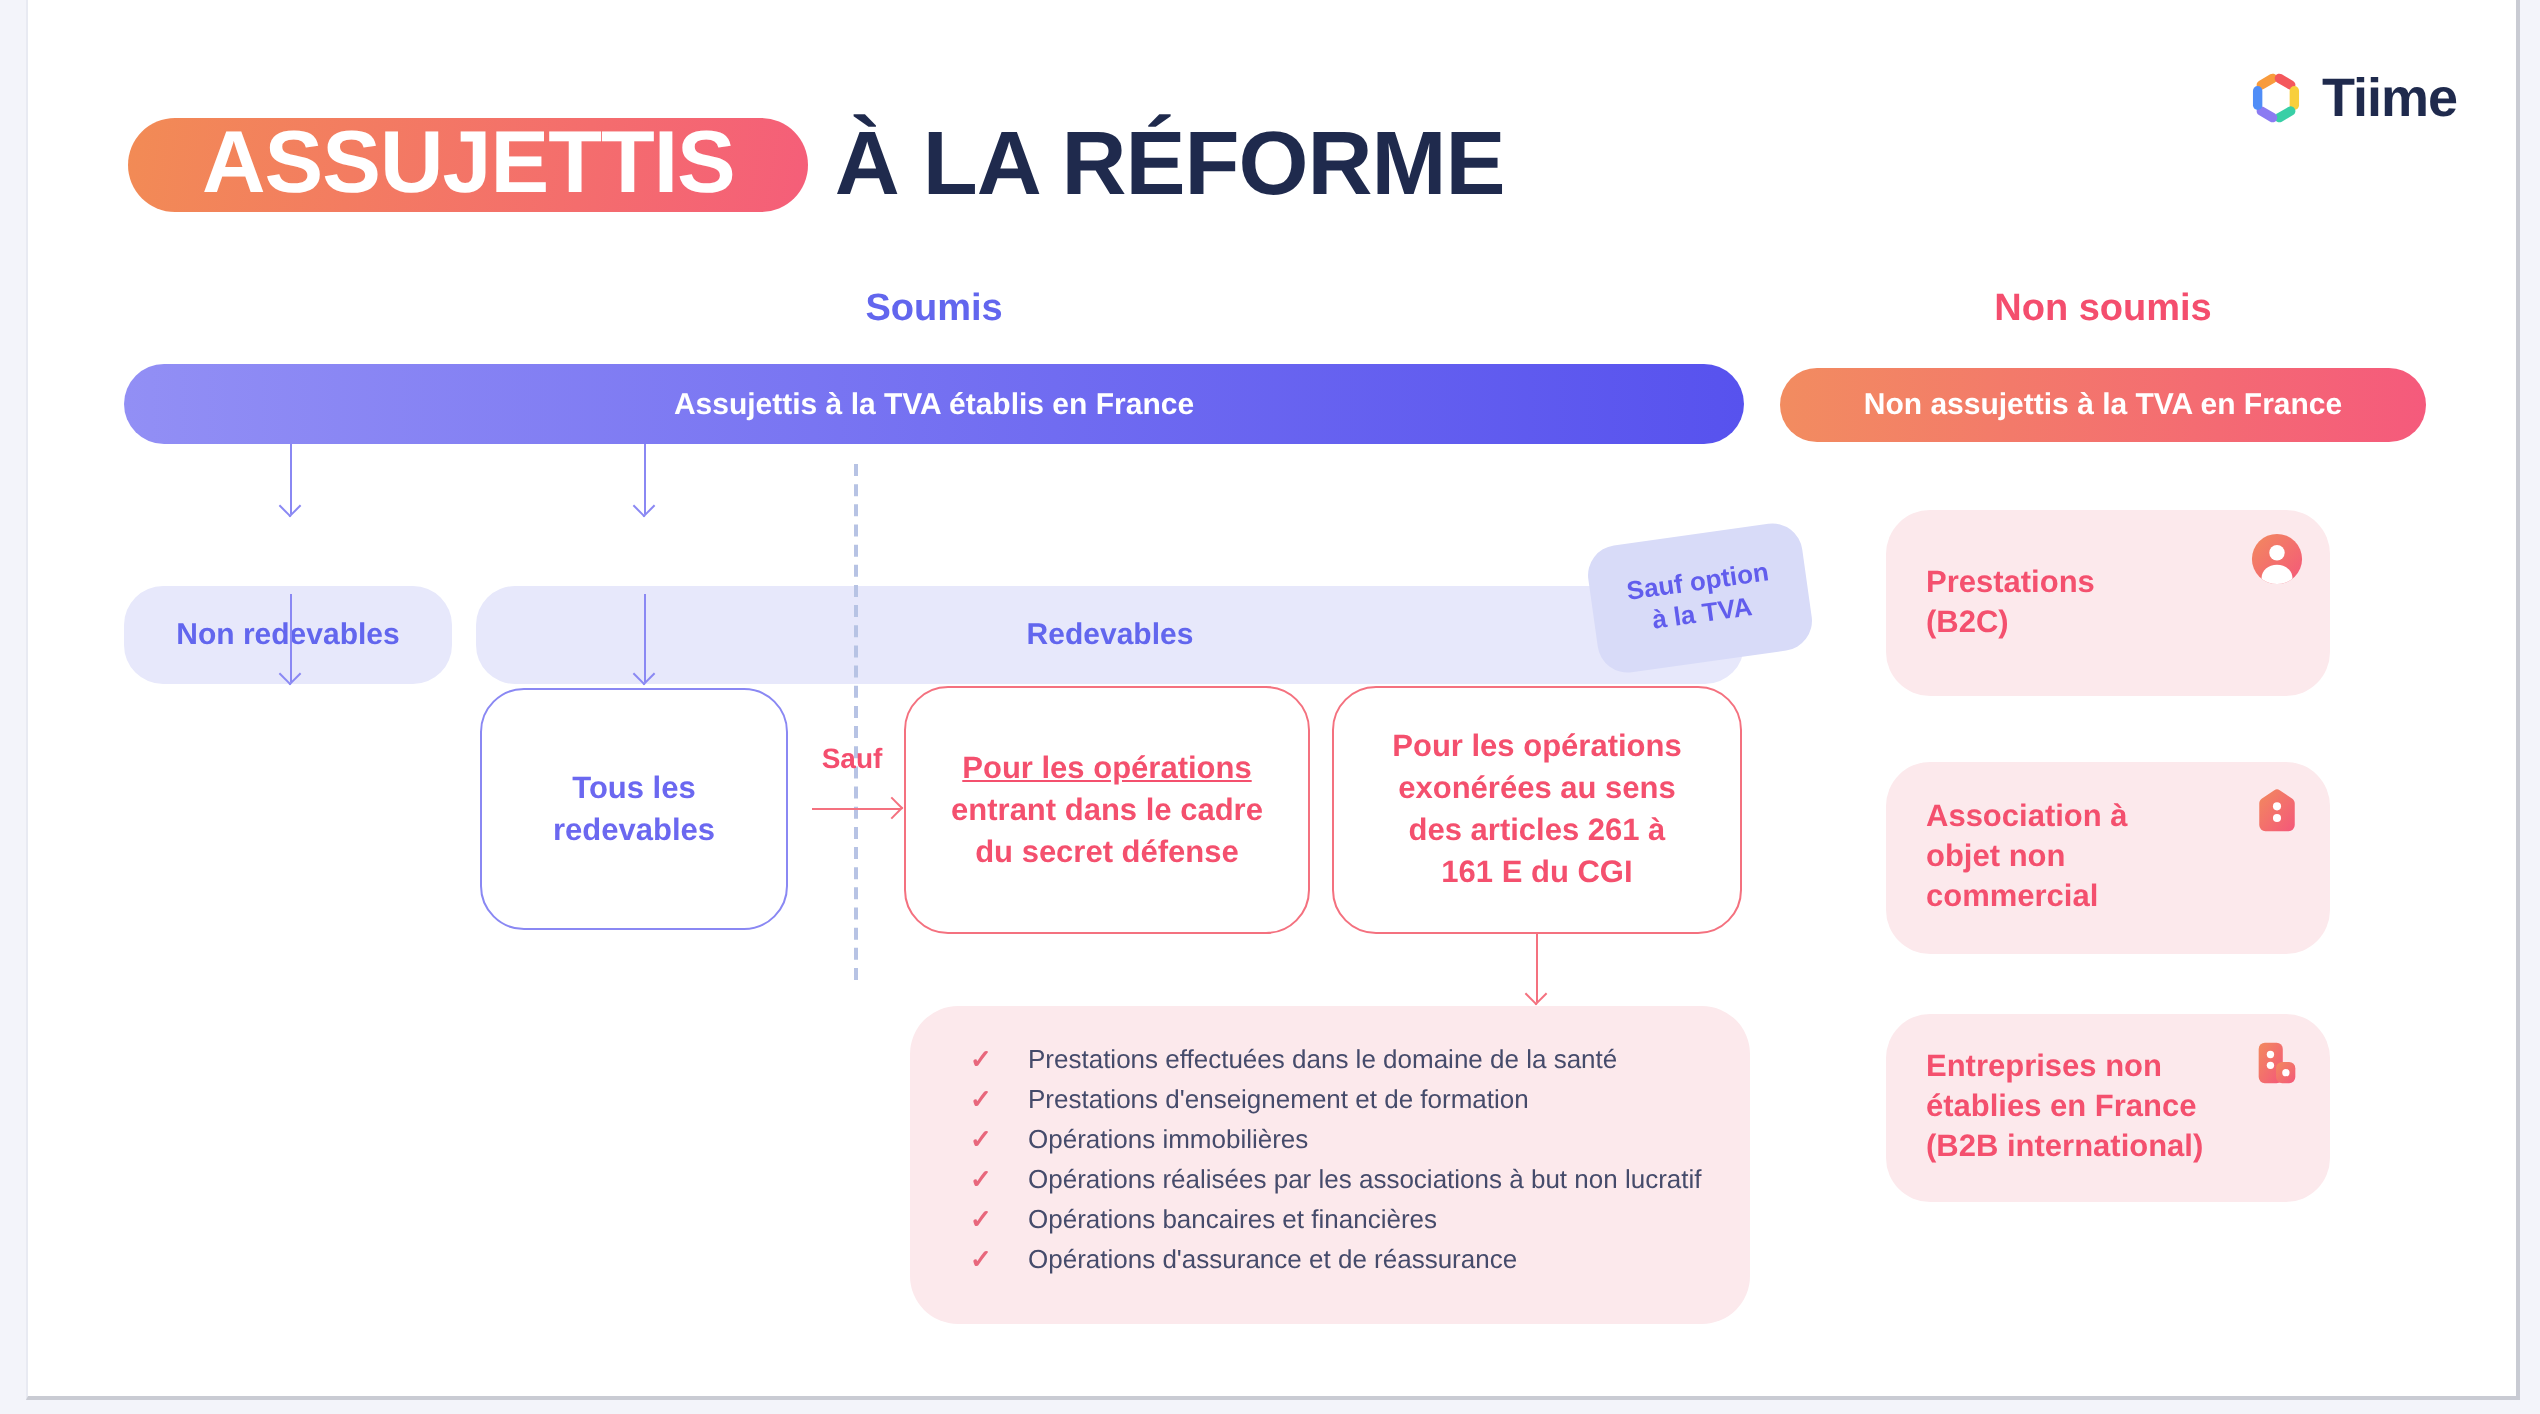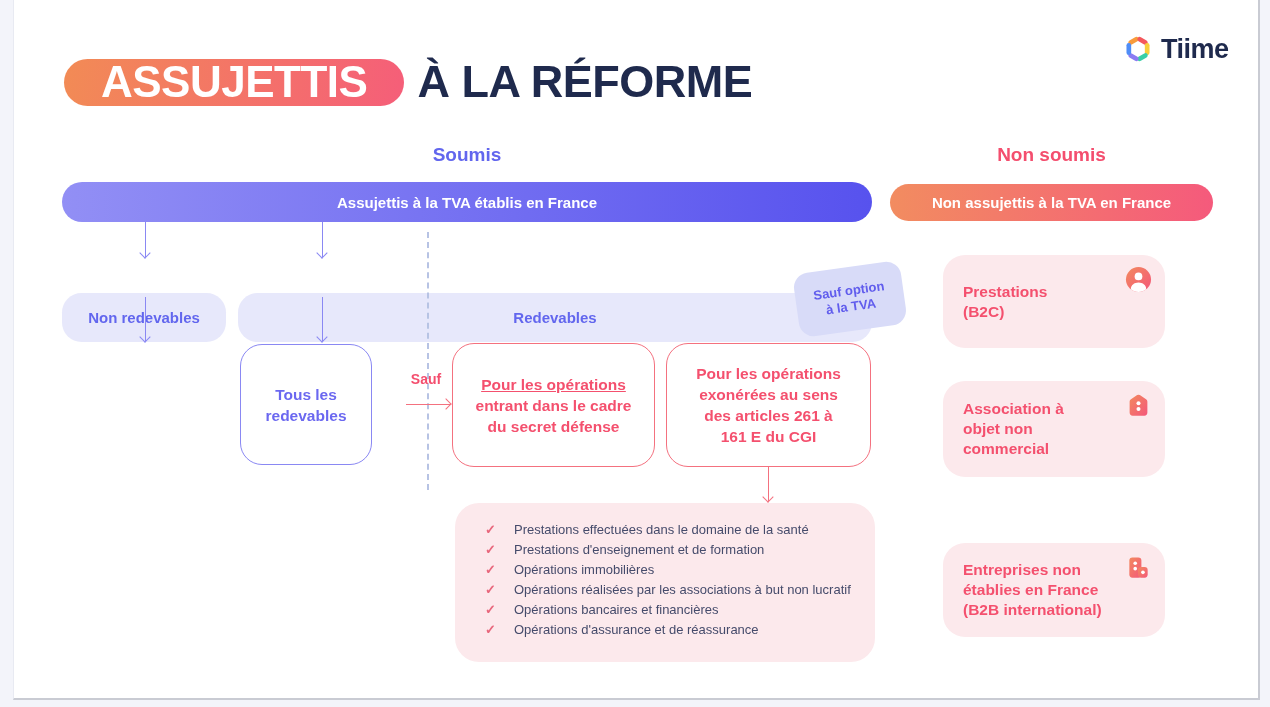--- a/index.html
+++ b/index.html
@@ -68,21 +68,21 @@
   .dash-line { left:427px; top:232px; height:258px; width:0;
     border-left:2px dashed #b7c3e4; }
 
   
   .fbox { background:#fff; border-radius:22px; display:flex; align-items:center;
     justify-content:center; text-align:center; font-weight:700; font-size:15.5px;
     line-height:21px; z-index:2; }
   .fbox.purple { border:1.5px solid #8a88f3; color:#6b68f0; }
   .fbox.pink { border:1.5px solid #f4717f; color:#f4506e; }
   .box-micro { left:62px; top:344px; width:166px; height:121px; }
-  .box-tous { left:240px; top:344px; width:132px; height:121px; }
+  .box-tous { left:240px; top:344px; width:154px; height:121px; }
   .box-secret { left:452px; top:343px; width:203px; height:124px; }
   .box-exo { left:666px; top:343px; width:205px; height:124px; }
   .u { text-decoration:underline; display:block; }
 
   .sauf-label { left:400px; top:371px; width:52px; text-align:center;
     color:#f44e6e; font-size:14px; font-weight:800; z-index:4; }
 
   
   .arr-v { width:0; border-left:1.5px solid #8a88f3; }
   .arr-v::after { content:""; position:absolute; left:-4.7px; bottom:0;
@@ -107,21 +107,21 @@
   .check-row { display:flex; align-items:flex-start;
     color:#454b6b; font-size:13px; line-height:16.5px; font-weight:500;
     margin-bottom:3.5px; }
   .check-mark { width:29px; flex:none; color:#e8677c; font-weight:700; }
 
   
   .card { left:943px; width:222px; background:#fce9ec; border-radius:22px;
     display:flex; align-items:center; }
   .card-1 { top:255px; height:93px; }
   .card-2 { top:381px; height:96px; }
-  .card-3 { top:507px; height:94px;margin-top:36px; }
+  .card-3 { top:507px; height:94px; }
   .card-label { padding:0 56px 0 20px; color:#f4506e; font-size:15.5px;
     font-weight:800; line-height:20px; }
   .card-icon { position:absolute; right:13px; top:11px; width:27px; height:27px; }
 </style>
 </head>
 <body>
 
 <div class="stage">
   <div class="page"></div>
 

